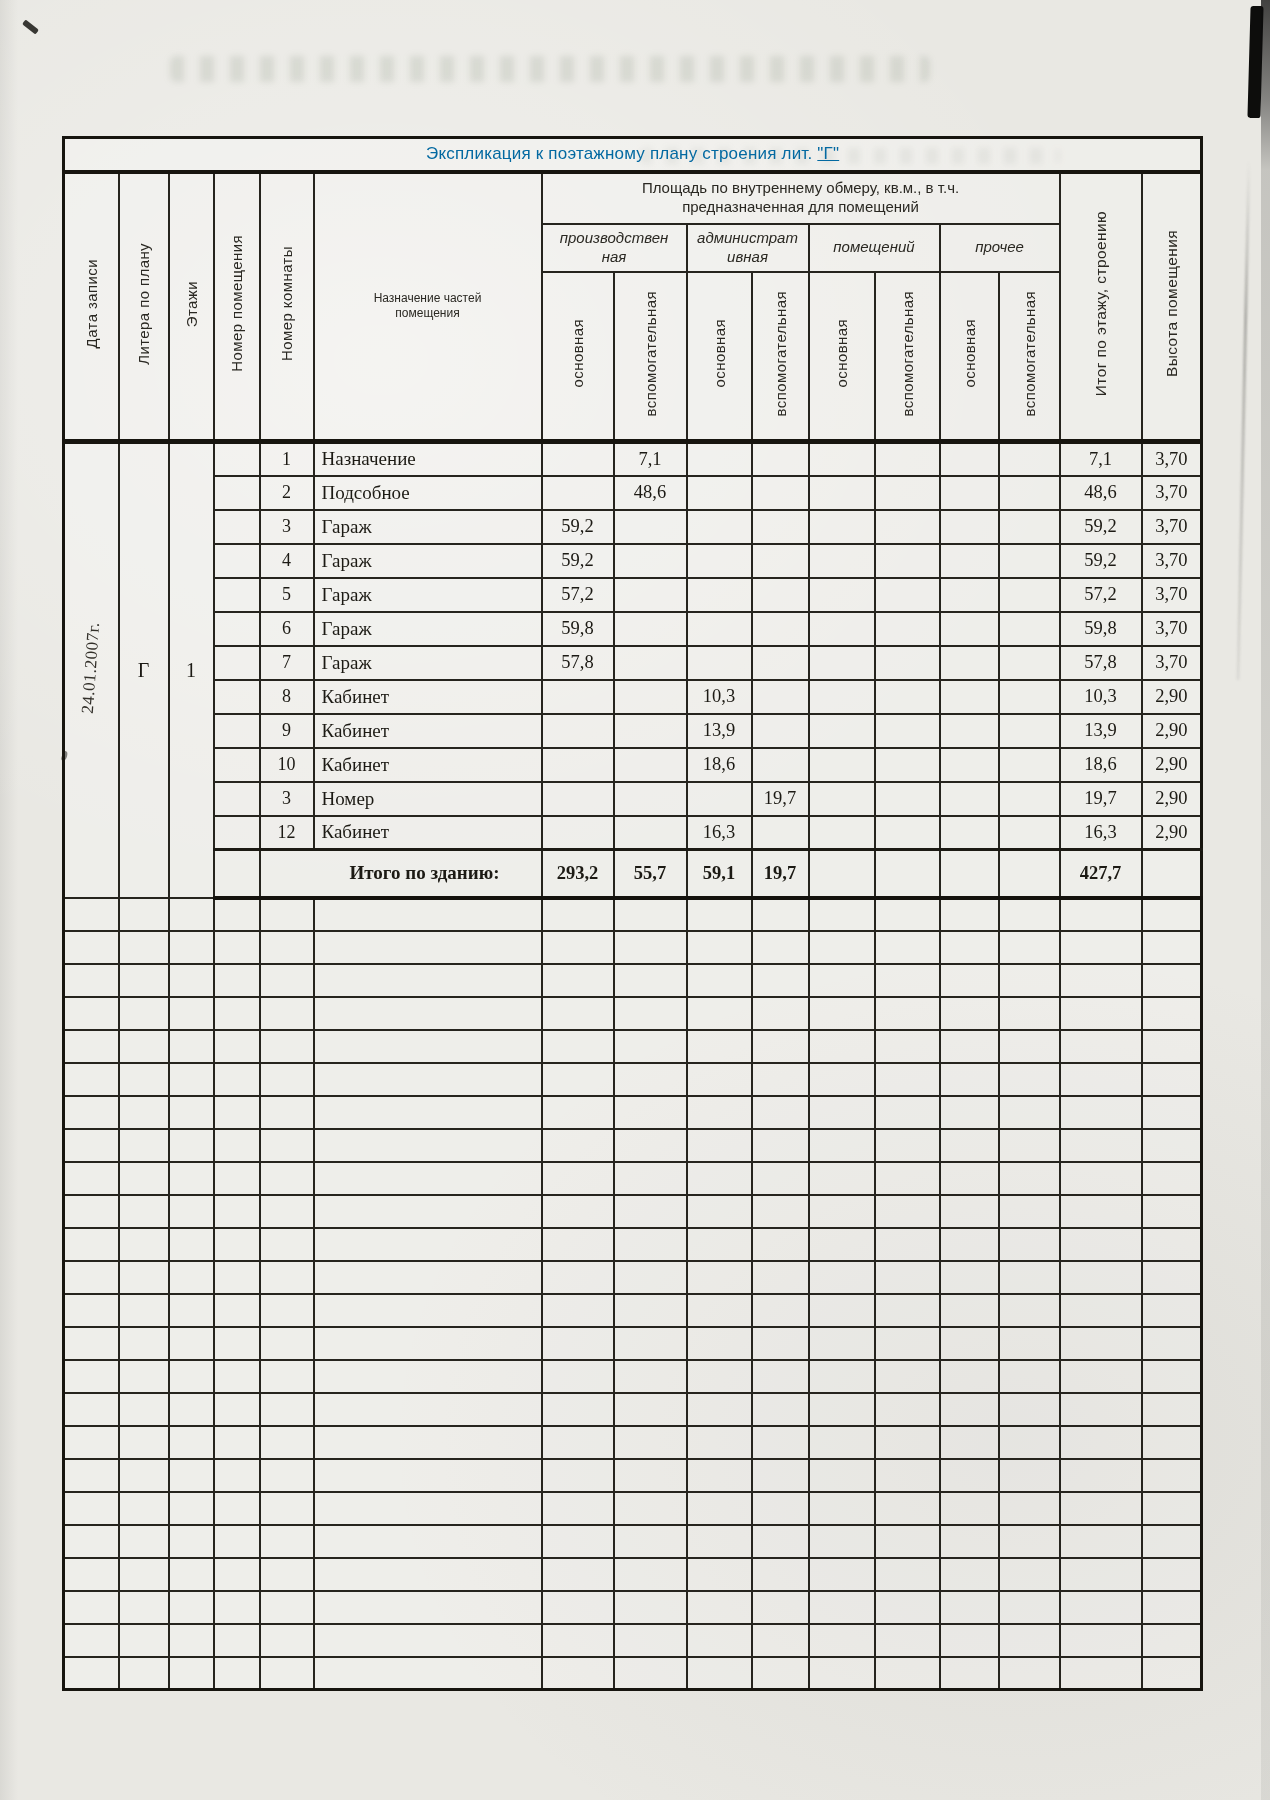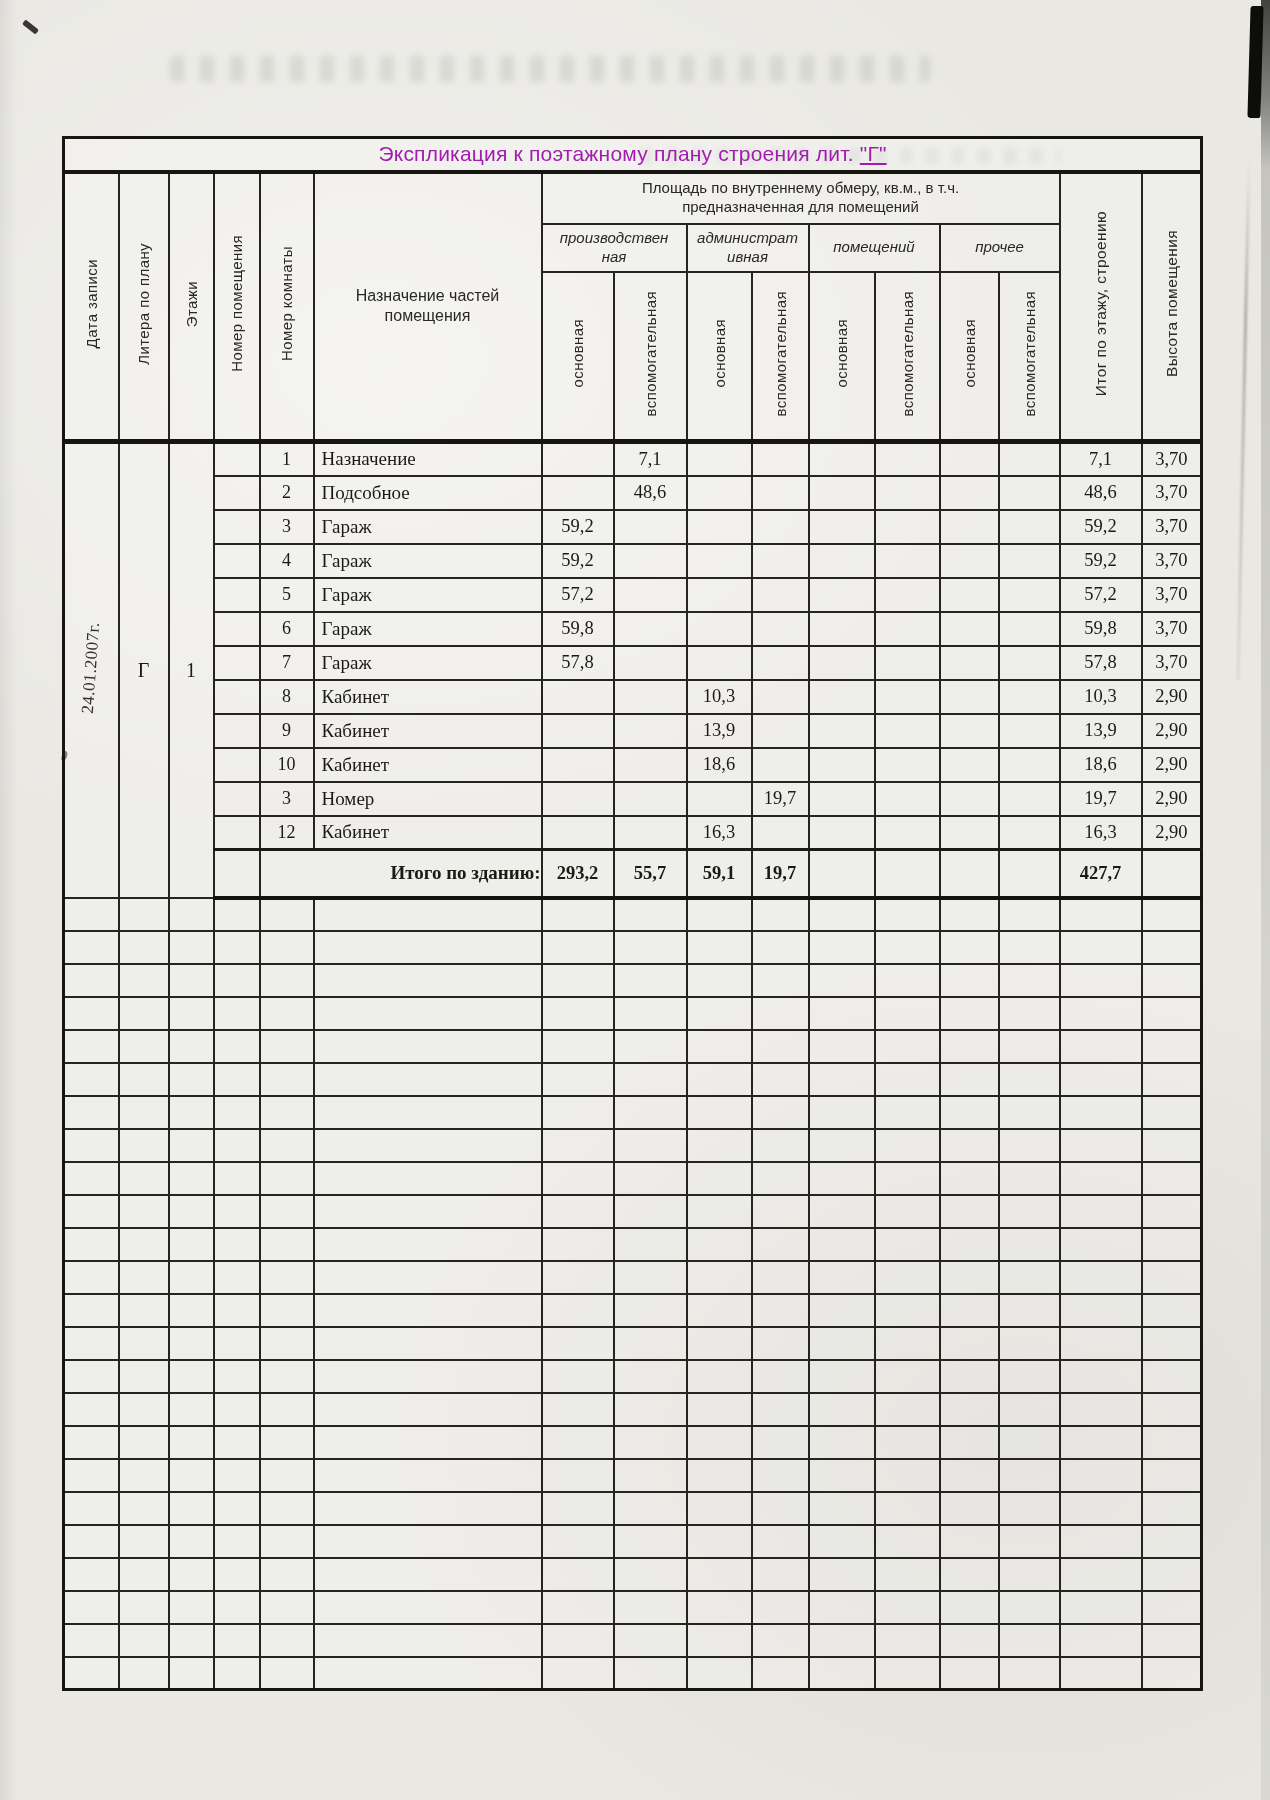--- a/index.html
+++ b/index.html
@@ -54,21 +54,21 @@
   }
   td{
     border:2px solid #26241e;
     padding:0;vertical-align:middle;text-align:center;
     font-family:"Liberation Serif", serif;font-size:18px;color:#1c1a14;
     overflow:hidden;
   }
   tr.r-title{height:34px;}
   tr.r-title td{
     border-bottom:4px solid #17150f;
-    font-family:"Liberation Sans", sans-serif;font-size:21px;color:#a21caf;
+    font-family:"Liberation Sans", sans-serif;font-size:17px;color:#0369a1;
     letter-spacing:0.2px;
     margin-top:16px;
   }
   .title-litera{text-decoration:underline;}
   tr.r-h1{height:52px;}
   tr.r-h2{height:48px;font-style:italic;}
   tr.r-h3{height:170px;}
   td.hcell{
     font-family:"Liberation Sans", sans-serif;font-size:15px;color:#2a2822;
     white-space:pre-line;line-height:1.25;
@@ -88,21 +88,21 @@
     font-family:"Liberation Serif", serif;font-size:17px;color:#33302a;
     letter-spacing:0.5px;
   }
   tbody tr.data-row{height:34px;}
   td.purpose{text-align:left;padding-left:7px;font-size:19px;}
   td.roomnum{font-size:18px;}
   td.areaval{font-size:18.5px;}
   td.totalval{font-size:18.5px;}
   tr.r-totals{height:48px;}
   tr.r-totals td{border-top:3px solid #1c1a14;border-bottom:4px solid #14120d;font-weight:bold;}
-  td.totals-label{text-align:right;padding-left:48px;font-size:19px;}
+  td.totals-label{text-align:center;padding-left:48px;font-size:19px;}
   tr.r-empty{height:33px;}
   table{border:3px solid #17150f;}
 </style>
 </head>
 <body>
 
 <div class="ghost-strip"></div>
 <div class="ghost-strip2"></div>
 <div class="right-black-bar"></div>
 <div class="right-edge"></div>
@@ -133,21 +133,21 @@
   <thead>
     <tr class="r-title">
       <td colspan="16"><span>Экспликация к поэтажному плану строения лит. </span><span class="title-litera">"Г"</span></td>
     </tr>
     <tr class="r-h1">
       <td rowspan="3" class="hcell hdr-bottom"><span class="vtext">Дата записи</span></td>
       <td rowspan="3" class="hcell hdr-bottom"><span class="vtext">Литера по плану</span></td>
       <td rowspan="3" class="hcell hdr-bottom"><span class="vtext">Этажи</span></td>
       <td rowspan="3" class="hcell hdr-bottom"><span class="vtext">Номер помещения</span></td>
       <td rowspan="3" class="hcell hdr-bottom"><span class="vtext">Номер комнаты</span></td>
-      <td rowspan="3" class="hcell hdr-bottom" style="font-size:16px">Назначение частей
+      <td rowspan="3" class="hcell hdr-bottom" style="font-size:12px">Назначение частей
 помещения</td>
       <td colspan="8" class="hcell">Площадь по внутреннему обмеру, кв.м., в т.ч.
 предназначенная для помещений</td>
       <td rowspan="3" class="hcell hdr-bottom"><span class="vtext vtext-big">Итог по этажу, строению</span></td>
       <td rowspan="3" class="hcell hdr-bottom"><span class="vtext vtext-big">Высота помещения</span></td>
     </tr>
     <tr class="r-h2">
       <td colspan="2" class="hcell">производствен
 ная</td>
       <td colspan="2" class="hcell">администрат

